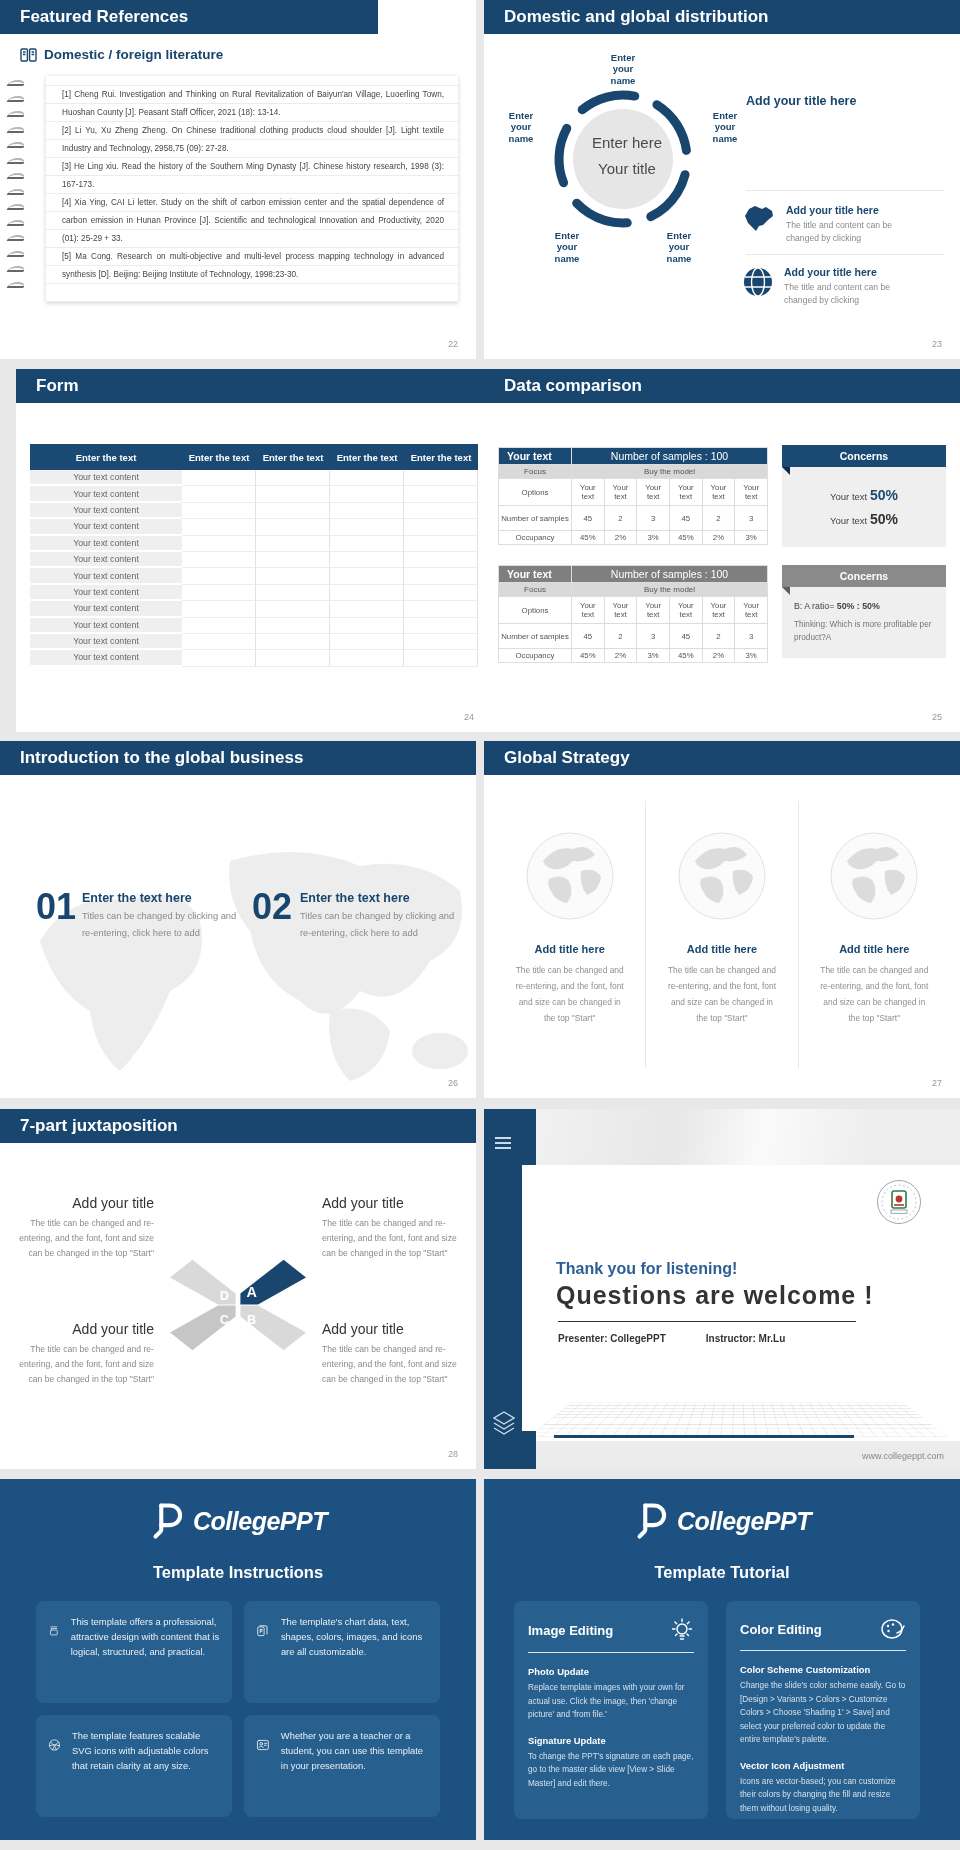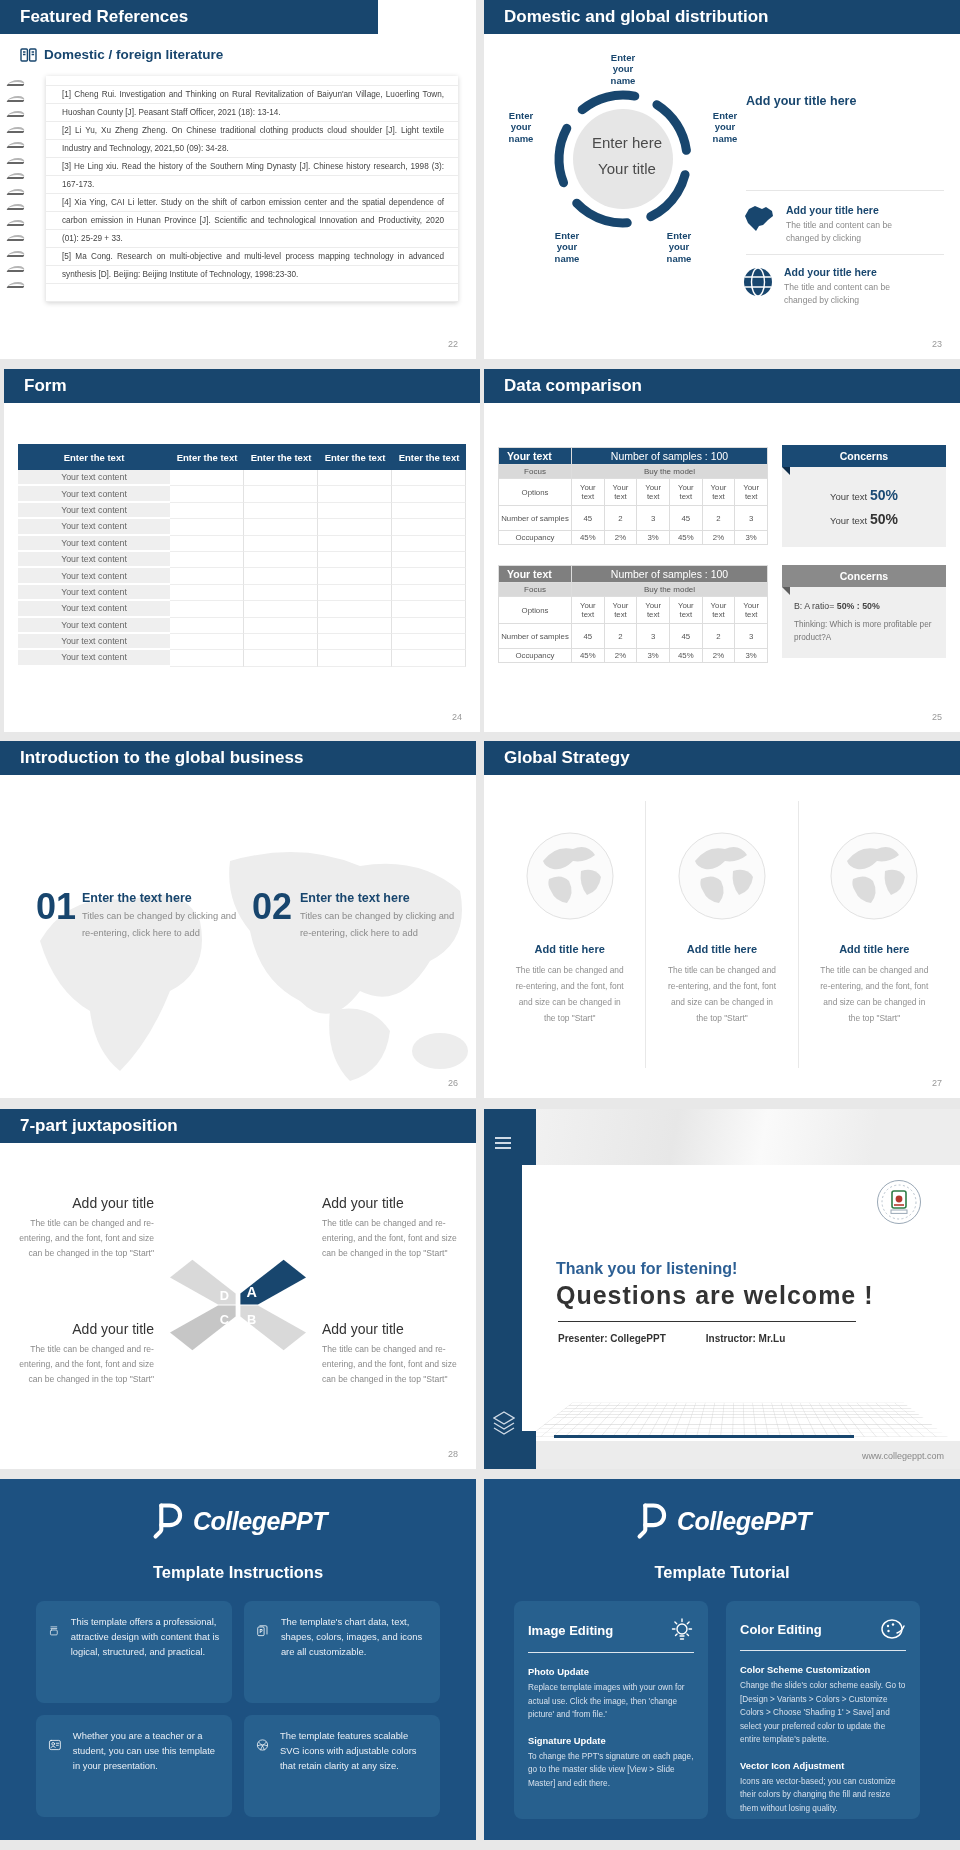--- a/index.html
+++ b/index.html
@@ -152,21 +152,21 @@
       <div class="ring"></div>
       <div class="ring"></div>
       <div class="ring"></div>
       <div class="ring"></div>
       <div class="ring"></div>
       <div class="ring"></div>
       <div class="ring"></div>
     </div>
   <div class="ref-card">
     <p>[1] Cheng Rui. Investigation and Thinking on Rural Revitalization of Baiyun'an Village, Luoerling Town, Huoshan County [J]. Peasant Staff Officer, 2021 (18): 13-14.</p>
-    <p>[2] Li Yu, Xu Zheng Zheng. On Chinese traditional clothing products cloud shoulder [J]. Light textile Industry and Technology, 2021,50 (09): 34-28.</p>
+    <p>[2] Li Yu, Xu Zheng Zheng. On Chinese traditional clothing products cloud shoulder [J]. Light textile Industry and Technology, 2958,75 (09): 27-28.</p>
     <p>[3] He Ling xiu. Read the history of the Southern Ming Dynasty [J]. Chinese history research, 1998 (3): 167-173.</p>
     <p>[4] Xia Ying, CAI Li letter. Study on the shift of carbon emission center and the spatial dependence of carbon emission in Hunan Province [J]. Scientific and technological Innovation and Productivity, 2020 (01): 25-29 + 33.</p>
     <p>[5] Ma Cong. Research on multi-objective and multi-level process mapping technology in advanced synthesis [D]. Beijing: Beijing Institute of Technology, 1998:23-30.</p>
   </div>
   <div class="page-num">22</div>
 </div>
 
 <div class="slide" id="s23" style="left:484px;top:0;width:476px;height:359px">
   <div class="band"><span>Domestic and global distribution</span></div>
   <svg class="abs" style="left:44px;top:64px" width="190" height="190" viewBox="0 0 190 190">
@@ -206,21 +206,21 @@
         </g>
       </svg>
     <div>
       <div class="tt">Add your title here</div>
       <div class="bb">The title and content can be changed by clicking</div>
     </div>
   </div>
   <div class="page-num">23</div>
 </div>
 
-<div class="slide" id="s24" style="left:4px;top:369px;width:476px;height:363px">
+<div class="slide" id="s24" style="left:16px;top:369px;width:476px;height:363px">
   <div class="band"><span>Form</span></div>
   <div class="ftable">
     <div class="fhead">
       <div class="fhc">Enter the text</div>
     <div class="fhc">Enter the text</div>
         <div class="fhc">Enter the text</div>
         <div class="fhc">Enter the text</div>
         <div class="fhc">Enter the text</div>
       </div>
     <div class="fbody">
@@ -578,37 +578,37 @@
           <g fill="none" stroke="#fff" stroke-width="1.4">
             <rect x="3" y="5" width="11" height="15" rx="2"></rect>
             <path d="M6 3 h11 a2 2 0 0 1 2 2 v13"></path>
           </g>
           <text x="8.5" y="15.5" font-size="8" font-weight="bold" fill="#fff" text-anchor="middle">P</text>
         </svg>
       <div class="ftxt">The template's chart data, text, shapes, colors, images, and icons are all customizable.</div>
     </div>
     <div class="feat">
       <svg width="34" height="34" viewBox="0 0 24 24">
+          <g fill="none" stroke="#fff" stroke-width="1.4">
+            <circle cx="12" cy="12" r="9.5"></circle>
+            <path d="M4.5 6.5 c6 4.5 9.5 9 11 15M19.5 6.5 c-6 4.5 -9.5 9 -11 15M3 13.5 c6-2.5 12-2.5 18 0"></path>
+          </g>
+        </svg>
+      <div class="ftxt">The template features scalable SVG icons with adjustable colors that retain clarity at any size.</div>
+    </div>
+    <div class="feat">
+      <svg width="34" height="34" viewBox="0 0 24 24">
           <g fill="none" stroke="#fff" stroke-width="1.4" stroke-linecap="round">
             <rect x="2.5" y="4" width="19" height="16" rx="3"></rect>
             <circle cx="9" cy="10" r="2.4"></circle>
             <path d="M5.2 16.5 c1.2-3 6.4-3 7.6 0"></path>
             <path d="M14.5 9 h4.5M14.5 12.5 h3.5"></path>
           </g>
         </svg>
       <div class="ftxt">Whether you are a teacher or a student, you can use this template in your presentation.</div>
-    </div>
-    <div class="feat">
-      <svg width="34" height="34" viewBox="0 0 24 24">
-          <g fill="none" stroke="#fff" stroke-width="1.4">
-            <circle cx="12" cy="12" r="9.5"></circle>
-            <path d="M4.5 6.5 c6 4.5 9.5 9 11 15M19.5 6.5 c-6 4.5 -9.5 9 -11 15M3 13.5 c6-2.5 12-2.5 18 0"></path>
-          </g>
-        </svg>
-      <div class="ftxt">The template features scalable SVG icons with adjustable colors that retain clarity at any size.</div>
     </div>
   </div>
 </div>
 
 <div class="slide" id="pright" style="left:484px;top:1479px;width:476px;height:361px;background:#1d5181">
   <div class="logo-row">
     <svg width="36" height="40" viewBox="0 0 44 48">
         <g stroke="#fff" stroke-width="5" fill="none" stroke-linecap="round">
           <path d="M15 5 h10 c8 0 13 5.5 13 12 s-5 12-13 12 h-10"></path>
           <path d="M15 5 v30"></path>

